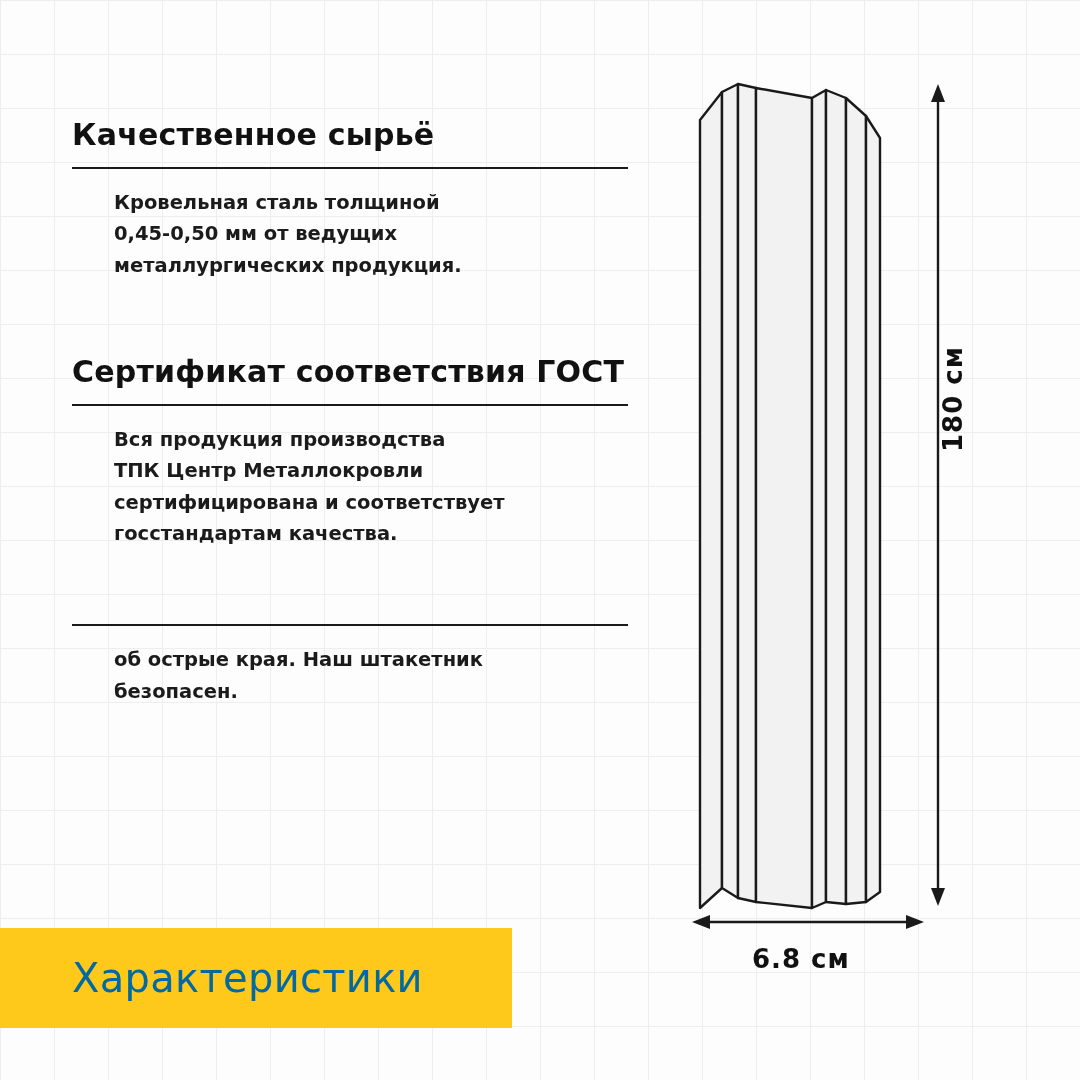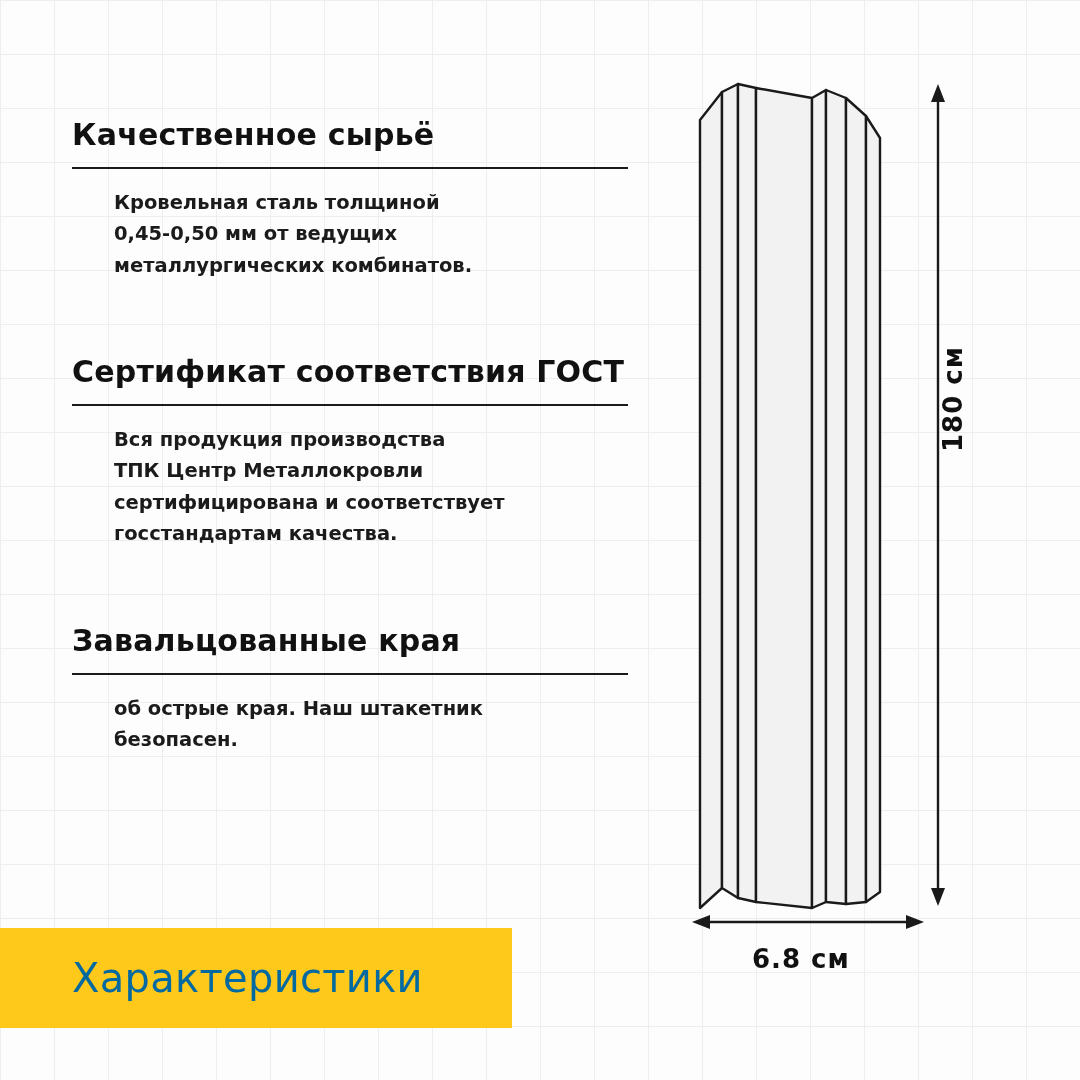--- a/index.html
+++ b/index.html
@@ -128,37 +128,36 @@
 <div class="page">
 
   <div class="features">
 
     <div class="feature f1">
       <h2 class="feature-title">Качественное сырьё</h2>
       <div class="feature-rule"></div>
       <p class="feature-body">
         <span>Кровельная сталь толщиной</span>
         <span>0,45-0,50 мм от ведущих</span>
-        <span>металлургических комбинатов.</span>
+        <span>металлургических продукция.</span>
       </p>
     </div>
 
     <div class="feature f2">
       <h2 class="feature-title">Сертификат соответствия ГОСТ</h2>
       <div class="feature-rule"></div>
       <p class="feature-body">
         <span>Вся продукция производства</span>
         <span>ТПК Центр Металлокровли</span>
         <span>сертифицирована и соответствует</span>
         <span>госстандартам качества.</span>
       </p>
     </div>
 
     <div class="feature f3">
-      <h2 class="feature-title">Завальцованные края</h2>
       <div class="feature-rule"></div>
       <p class="feature-body">
         <span>об острые края. Наш штакетник</span>
         <span>безопасен.</span>
       </p>
     </div>
 
   </div>
 
   <div class="banner">

